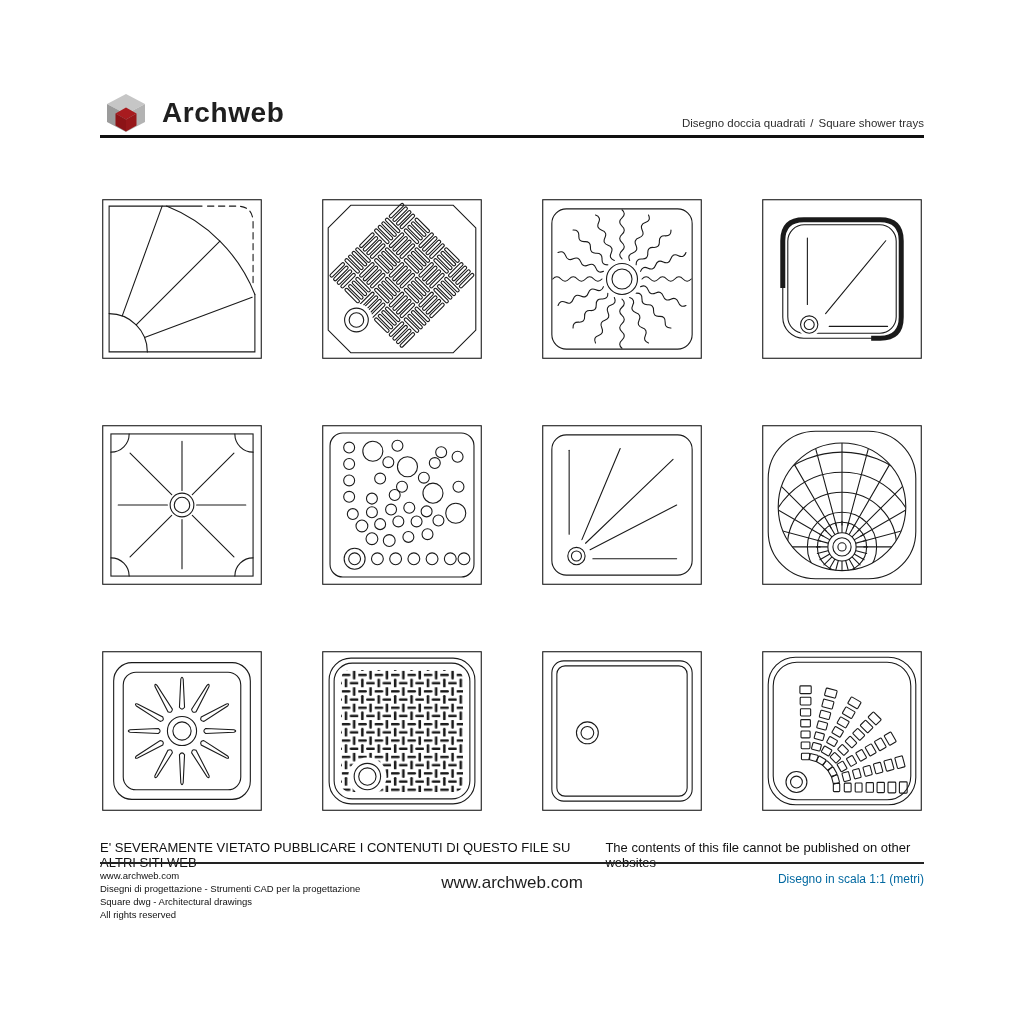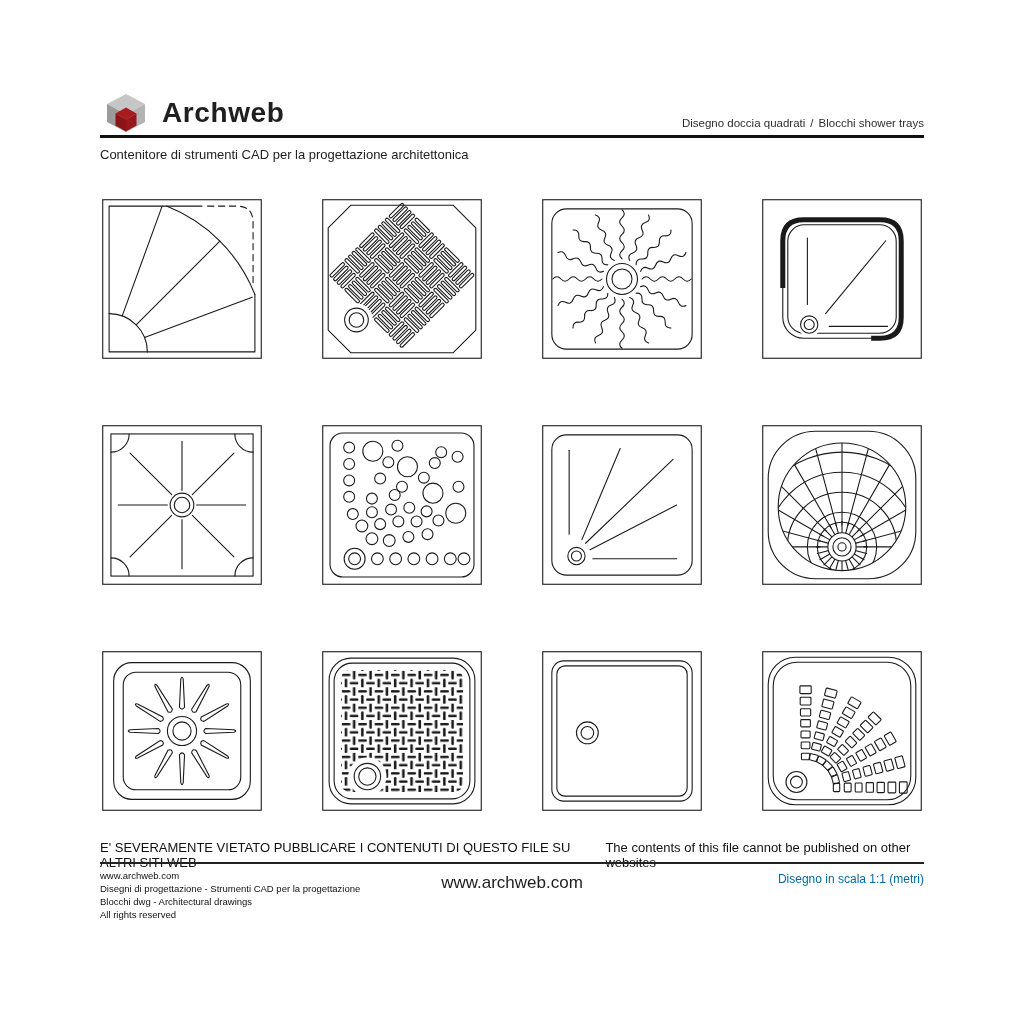--- a/index.html
+++ b/index.html
@@ -43,25 +43,24 @@
       <polygon points="4,12 4,30 23,40 23,22" fill="#9b9b9b"></polygon>
       <polygon points="42,12 42,30 23,40 23,22" fill="#b3b3b3"></polygon>
       <polygon points="23,15.5 33.5,21.5 23,27.5 12.5,21.5" fill="#a81b1f"></polygon>
       <polygon points="12.5,21.5 12.5,33.5 23,39.5 23,27.5" fill="#8c1316"></polygon>
       <polygon points="33.5,21.5 33.5,33.5 23,39.5 23,27.5" fill="#97171a"></polygon>
     </svg>
     <div class="brand-text">Archweb</div>
   </div>
 
   <div class="topic">
-    <span>Disegno doccia quadrati</span><span class="sep">/</span><span>Blocchi shower trays</span>
+    <span>Disegno doccia quadrati</span><span class="sep">/</span><span>Square shower trays</span>
   </div>
 
   <div class="rule-thick"></div>
-  <div class="subtitle">Contenitore di strumenti CAD per la progettazione architettonica</div>
 
   <div class="grid">
 
     <figure>
       <svg class="tray" width="164" height="164" viewBox="0 0 180 180">
         <g class="s">
           <rect x="3" y="3" width="174" height="174"></rect>
           <path d="M112 10 H10 V170 H170 V107"></path>
           <path d="M73 10 A172 172 0 0 1 170 107"></path>
           <path d="M10 128 A42 42 0 0 1 52 170"></path>
@@ -413,19 +412,19 @@
 
   <div class="disclaimer">
     <span class="disc-it">E' SEVERAMENTE VIETATO PUBBLICARE I CONTENUTI DI QUESTO FILE SU ALTRI SITI WEB</span>
     <span class="disc-en">The contents of this file cannot be published on other websites</span>
   </div>
   <div class="rule-thin"></div>
 
   <div class="f-left">
     <div>www.archweb.com</div>
     <div>Disegni di progettazione - Strumenti CAD  per la progettazione</div>
-    <div>Blocchi dwg - Architectural drawings</div>
+    <div>Square dwg - Architectural drawings</div>
     <div>All rights reserved</div>
   </div>
   <div class="f-center">www.archweb.com</div>
   <div class="f-right">Disegno in scala 1:1 (metri)</div>
 
 </div>
 
 </body></html>

